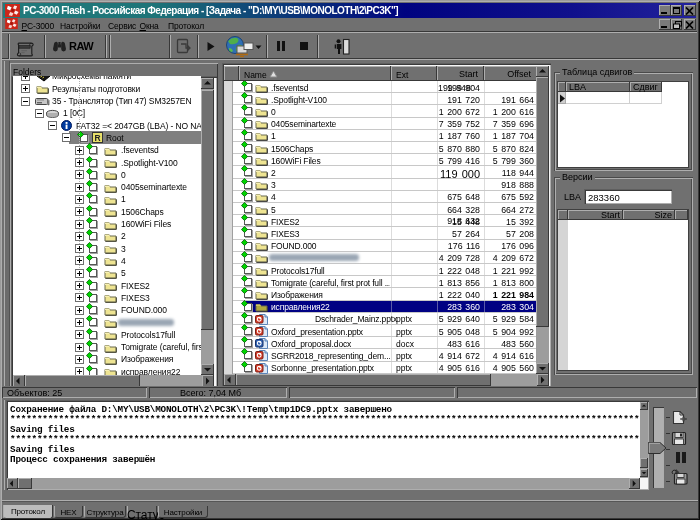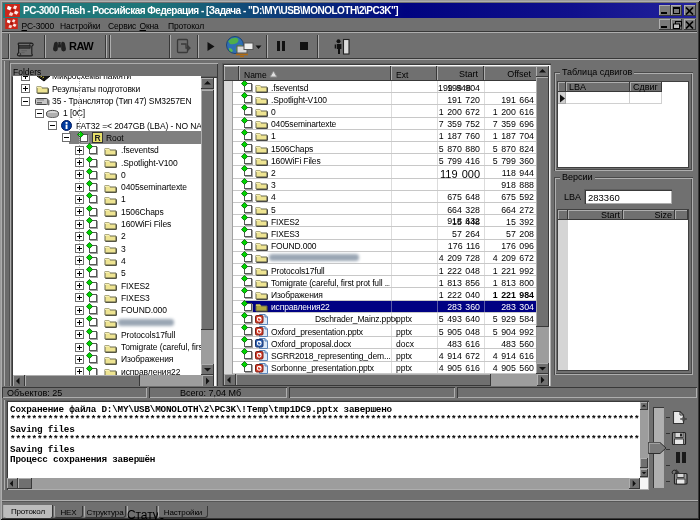--- a/index.html
+++ b/index.html
@@ -741,21 +741,21 @@
     </svg>
 <svg class="a" style="left:31px;top:232.79999999999998px" width="13" height="11" viewBox="0 0 13 11">
       <path d="M4.5 0.5 L10 0.5 L12.5 3 L12.5 10.5 L4.5 10.5 Z" fill="#dce9f8" stroke="#5b84b8"></path>
       <path d="M10 0.5 L10 3 L12.5 3" fill="#b4cbe8" stroke="#5b84b8"></path>
       <rect x="0.5" y="1.5" width="7.5" height="7.5" rx="1.2" fill="#d23a28" stroke="#7a1f14"></rect>
       <circle cx="4.2" cy="5.3" r="1.9" fill="none" stroke="#fff" stroke-width="1.1"></circle>
       <path d="M4.4 5.1 L4.4 3.2 A1.9 1.9 0 0 1 6.3 5.1 Z" fill="#fff"></path>
     </svg>
 <div class="a txt" style="left:47px;top:233.3px;width:119px;overflow:hidden;font-size:8.5px;letter-spacing:-0.15px;color:#000;margin-left:44px;">Dschrader_Mainz.pptx</div>
 <div class="a txt" style="left:172px;top:233.3px;font-size:8.5px;color:#000;">pptx</div>
-<div class="a txt" style="left:168px;top:233.3px;width:88px;text-align:right;font-size:8.8px;word-spacing:1px;color:#000;">5 493 640</div>
+<div class="a txt" style="left:168px;top:233.3px;width:88px;text-align:right;font-size:8.8px;word-spacing:1px;color:#000;">5 929 640</div>
 <div class="a txt" style="left:214px;top:233.3px;width:96px;text-align:right;font-size:8.8px;word-spacing:1px;color:#000;">5 929 584</div>
 <div class="a" style="left:9px;top:255.2px;width:303px;height:1px;background:#c8c8c8;"></div>
 <div class="a" style="left:20px;top:246.0px;width:8px;height:8px;background:#fff;border:1px solid #565656;box-shadow:1px 1px 0 #a2a2a2;"></div>
     <svg class="a" style="left:17px;top:243.0px" width="7" height="7" viewBox="0 0 8 8">
       <path d="M4 0.5 L7.5 4 L4 7.5 L0.5 4 Z" fill="#00d400" stroke="#0a600a" stroke-width="1"></path>
     </svg>
 <svg class="a" style="left:31px;top:245.0px" width="13" height="11" viewBox="0 0 13 11">
       <path d="M4.5 0.5 L10 0.5 L12.5 3 L12.5 10.5 L4.5 10.5 Z" fill="#dce9f8" stroke="#5b84b8"></path>
       <path d="M10 0.5 L10 3 L12.5 3" fill="#b4cbe8" stroke="#5b84b8"></path>
       <rect x="0.5" y="1.5" width="7.5" height="7.5" rx="1.2" fill="#d23a28" stroke="#7a1f14"></rect>

